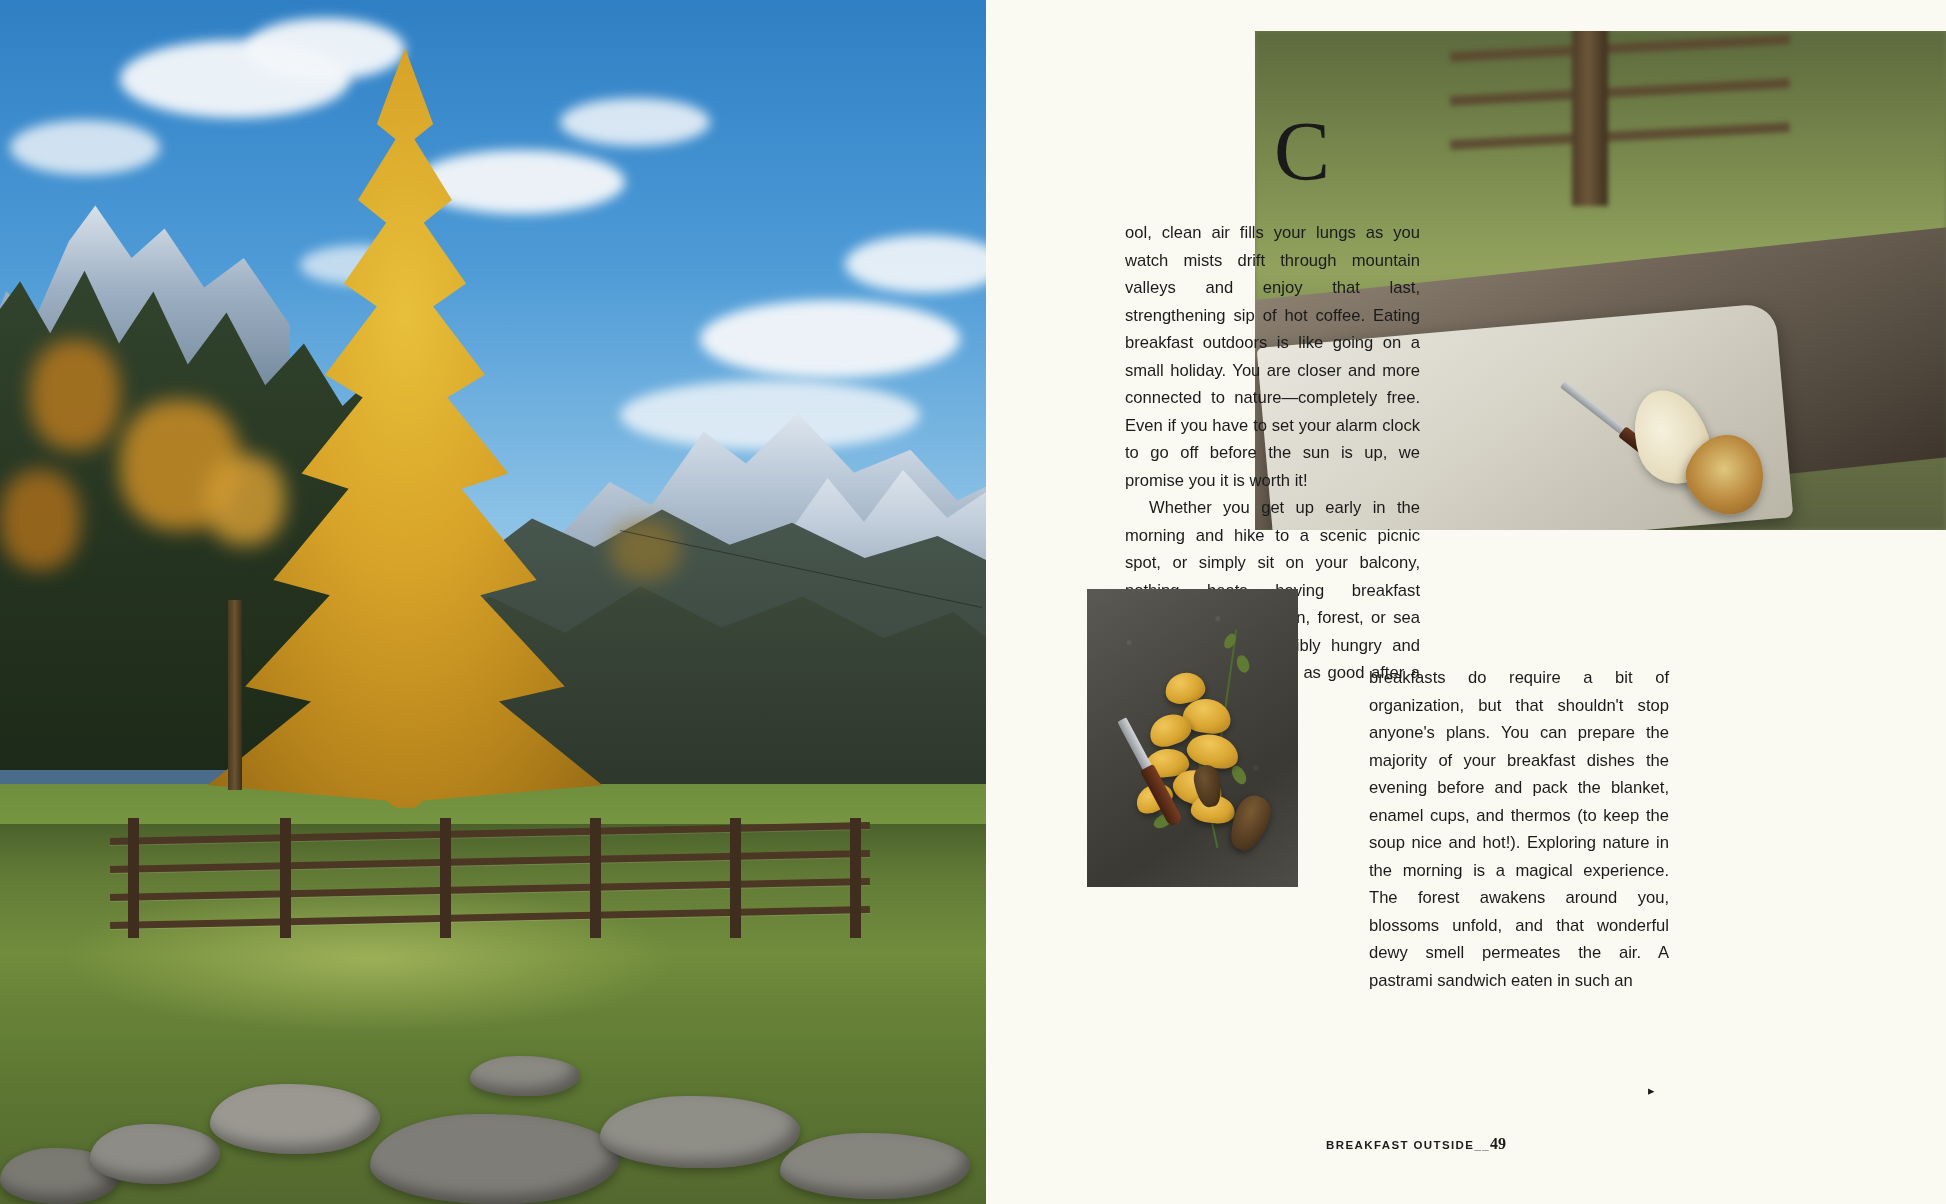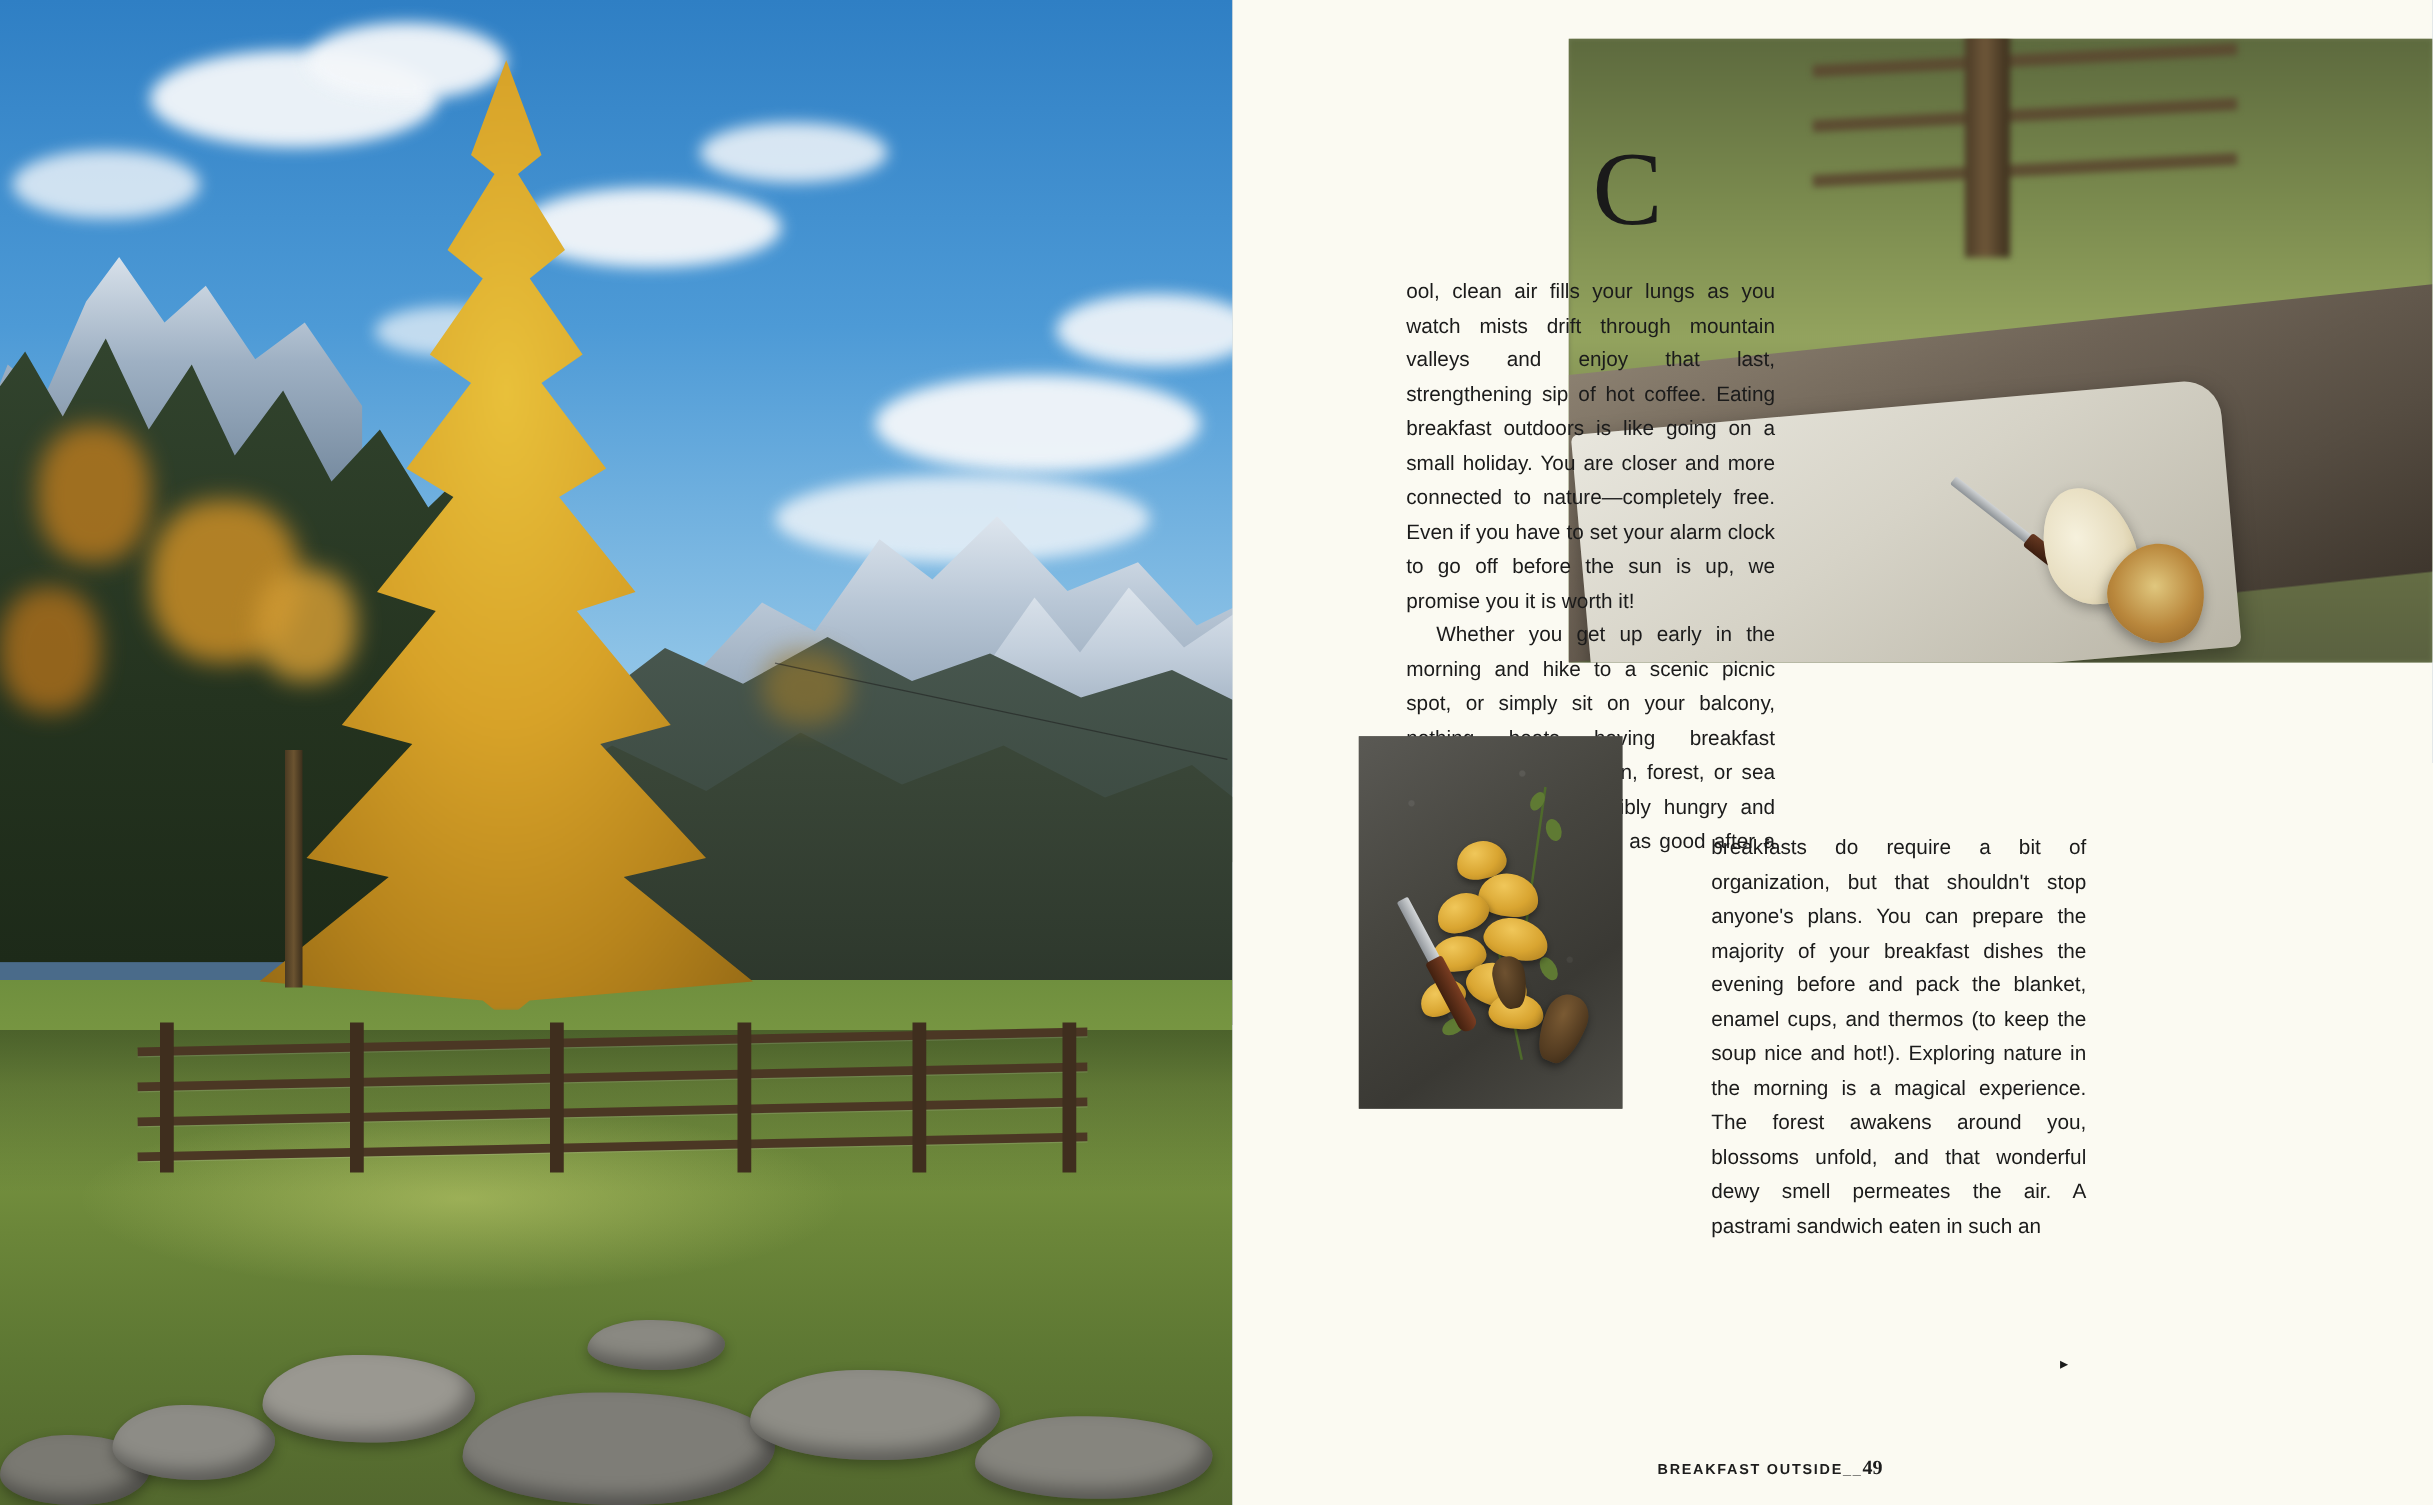--- a/index.html
+++ b/index.html
@@ -396,21 +396,21 @@
   .col-top p.indent, .col-bottom p.indent { text-indent: 24px; }
 
   .continue-arrow {
     position: absolute;
     left: 662px; top: 1083px;
     font-size: 13px;
     color: #1b1b1b;
   }
   .footer {
     position: absolute;
-    left: 340px; top: 1166px;
+    left: 340px; top: 1135px;
     font-size: 11.5px;
     letter-spacing: 1.4px;
     color: #1c1c1c;
     font-weight: 700;
   }
   .footer .pagenum {
     font-family: "Liberation Serif", serif;
     font-size: 16px;
     letter-spacing: 0;
   }

